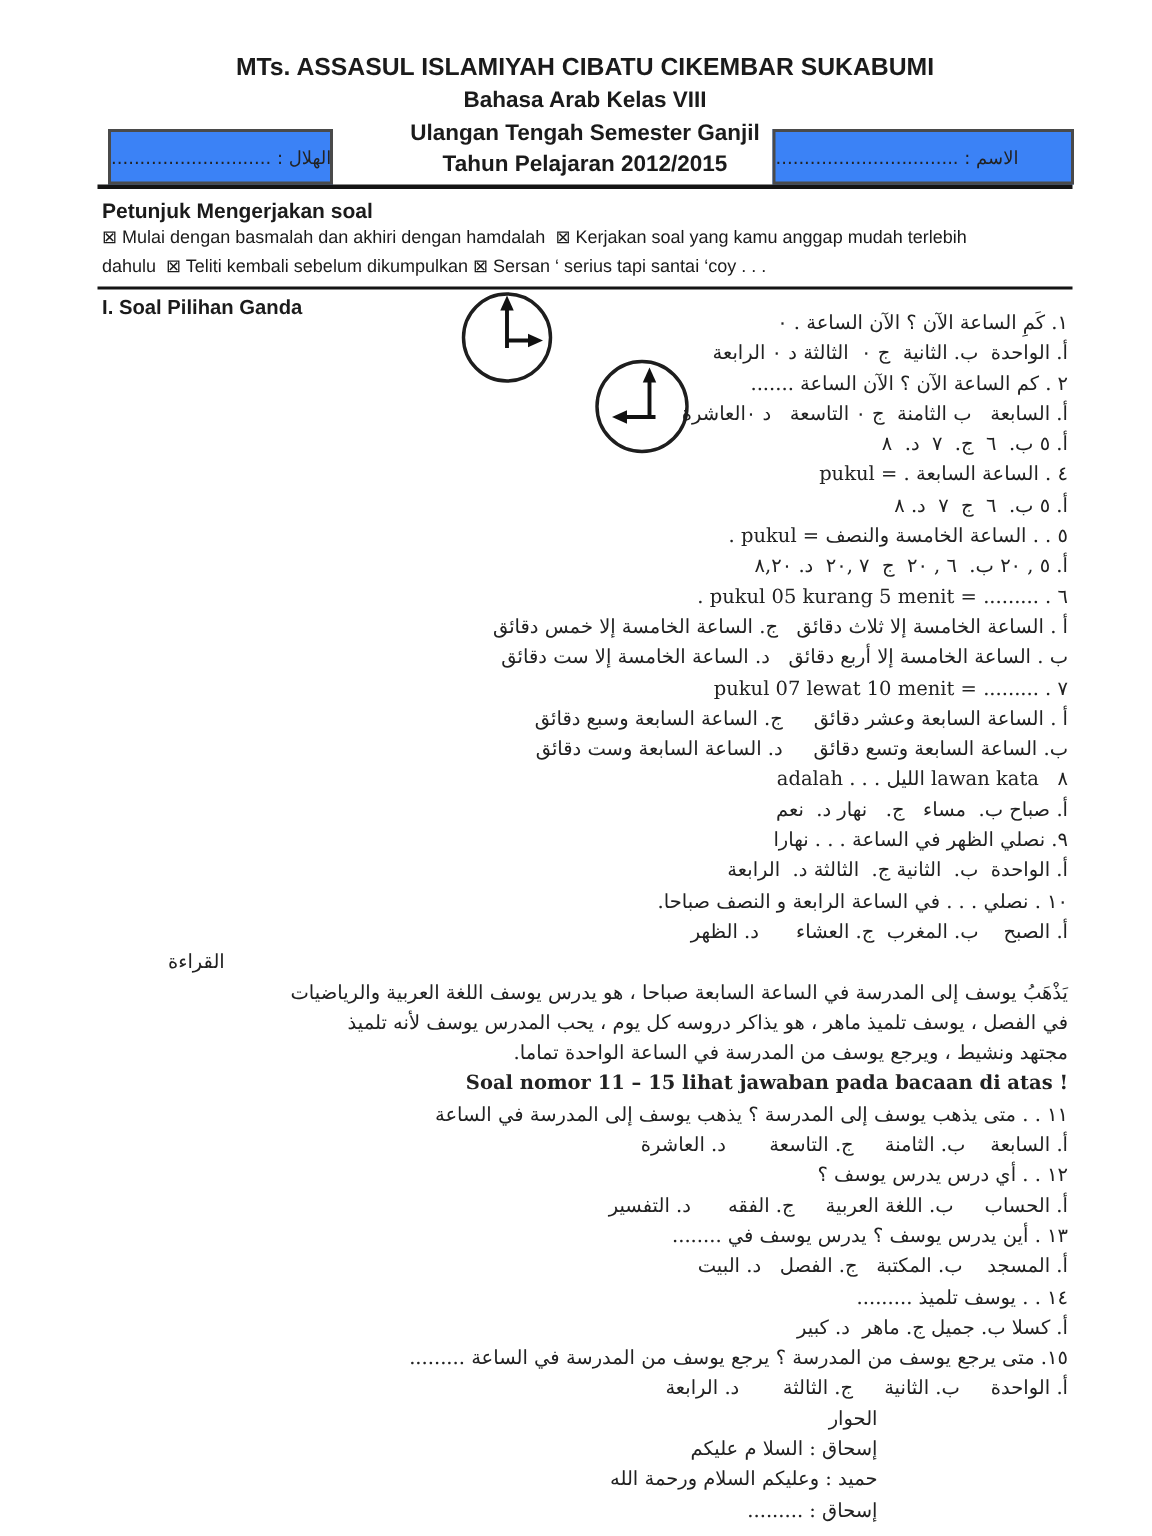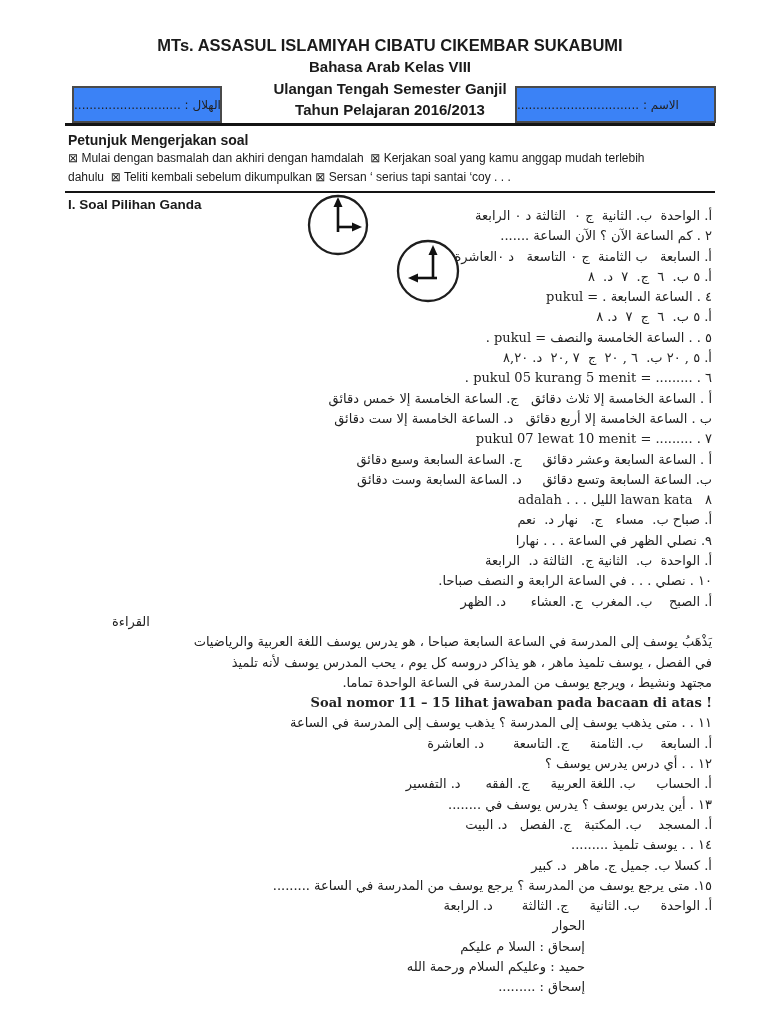--- a/index.html
+++ b/index.html
@@ -64,34 +64,35 @@
       </div>
     <div class="rule rule-thick"></div>
   </div>
 
   <div class="content">
 
     <div class="hdr">
       <div class="school">MTs. ASSASUL ISLAMIYAH CIBATU CIKEMBAR SUKABUMI</div>
       <div class="line2">Bahasa Arab Kelas VIII</div>
       <div class="line2">Ulangan Tengah Semester Ganjil</div>
-      <div class="line2">Tahun Pelajaran 2016/2013</div>
+      <div class="line2">Tahun Pelajaran 2012/2015</div>
     </div>
 
     <div style="height:7px;"></div>
 
     <div class="instr-title">Petunjuk Mengerjakan soal</div>
     <div class="instr-line">⊠ Mulai dengan basmalah dan akhiri dengan hamdalah  ⊠ Kerjakan soal yang kamu anggap mudah terlebih</div>
     <div class="instr-line">dahulu  ⊠ Teliti kembali sebelum dikumpulkan ⊠ Sersan ‘ serius tapi santai ‘coy . . .</div>
 
     <div class="rule rule-thin"></div>
 
     <div class="sec-title">I. Soal Pilihan Ganda</div>
 
     <div class="body-block">
+        <div class="qline">١. كَمِ الساعة الآن ؟ الآن الساعة . ٠</div>
         <div class="qline">أ. الواحدة  ب. الثانية  ج ٠  الثالثة د ٠ الرابعة</div>
         <div class="qline">٢ . كم الساعة الآن ؟ الآن الساعة .......</div>
         <div class="qline">أ. السابعة   ب الثامنة  ج ٠ التاسعة   د ٠العاشرة</div>
         <div class="qline">أ. ٥ ب.  ٦  ج.  ٧  د.  ٨</div>
         <div class="qline">٤ . الساعة السابعة . = pukul</div>
         <div class="qline">أ. ٥ ب.  ٦  ج  ٧  د. ٨</div>
         <div class="qline">٥ . . الساعة الخامسة والنصف = pukul .</div>
         <div class="qline">أ. ٥ , ٢٠ ب.  ٦ , ٢٠  ج  ٧ ,٢٠  د. ٨,٢٠</div>
         <div class="qline">٦ . ......... = pukul 05 kurang 5 menit .</div>
         <div class="qline">أ . الساعة الخامسة إلا ثلاث دقائق   ج. الساعة الخامسة إلا خمس دقائق</div>

